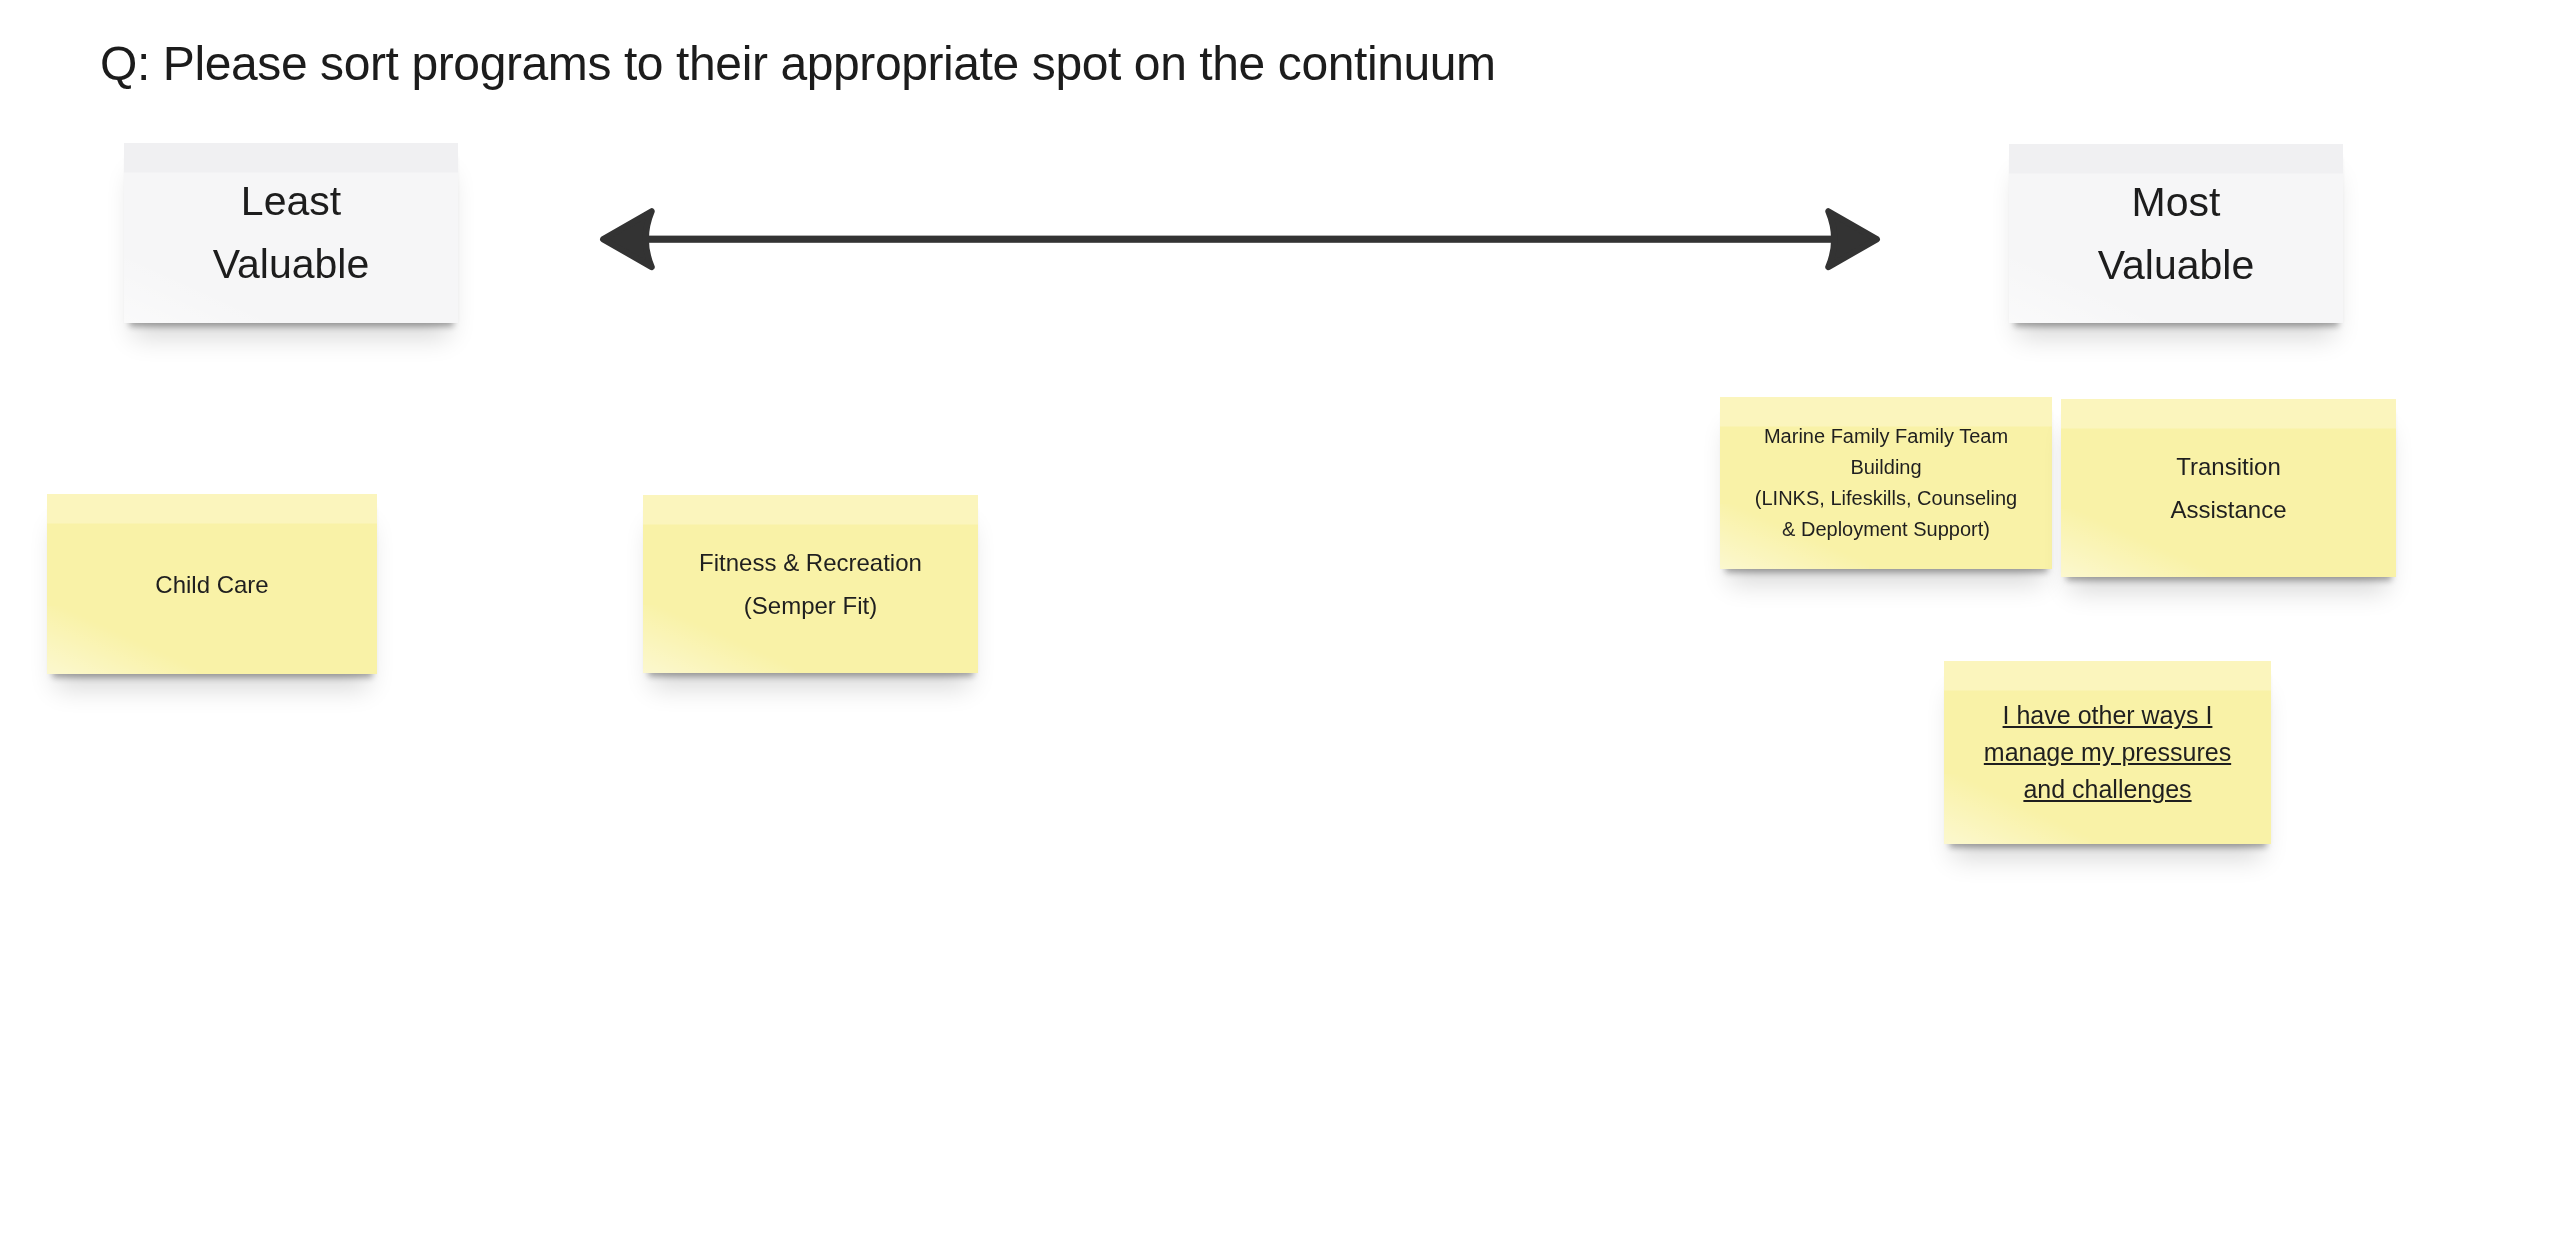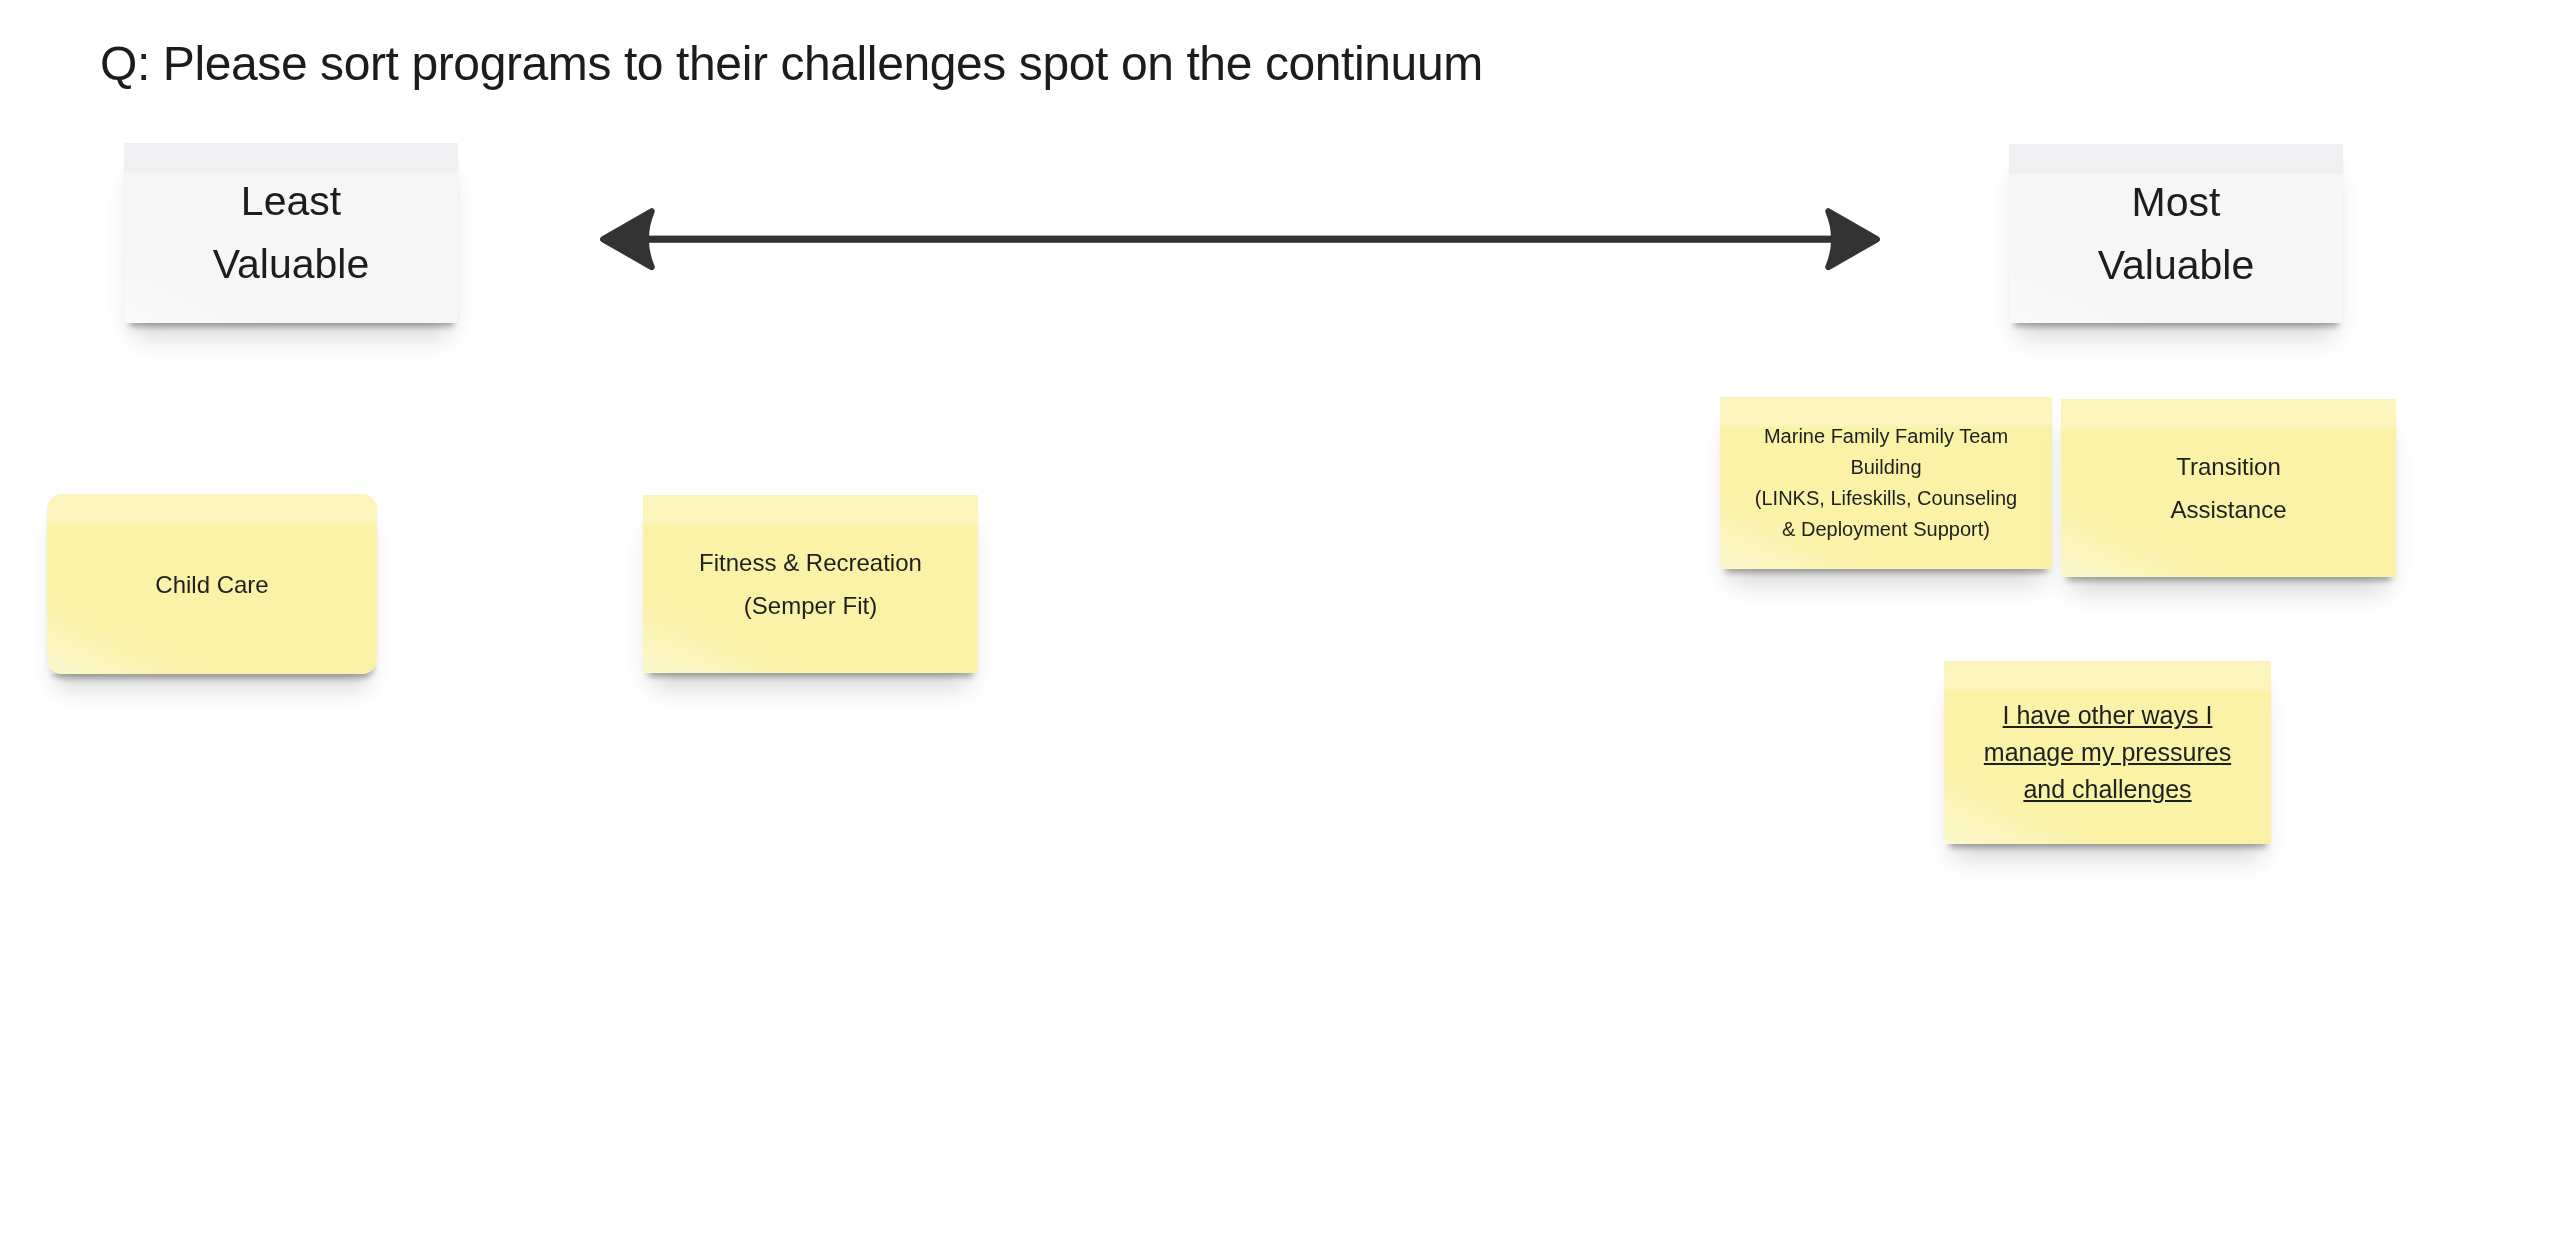--- a/index.html
+++ b/index.html
@@ -57,41 +57,41 @@
   .note-text .line { display: block; }
 
   .txt-anchor   { font-size: 41px; line-height: 63px; color: #1d1d1d; }
   .txt-standard { font-size: 24px; line-height: 43px; color: #1f1f1f; }
   .txt-small    { font-size: 20px; line-height: 31px; color: #1f1f1f; }
   .txt-mid      { font-size: 25px; line-height: 37px; color: #1f1f1f; }
 
   
   .pos-least      { left: 124px;  top: 143px; width: 334px; height: 180px; }
   .pos-most       { left: 2009px; top: 144px; width: 334px; height: 179px; }
-  .pos-child      { left: 47px;   top: 494px; width: 330px; height: 180px; border-radius: 15px; }
+  .pos-child      { left: 47px;   top: 494px; width: 330px; height: 180px; }
   .pos-fitness    { left: 643px;  top: 495px; width: 335px; height: 178px; }
   .pos-financial  { left: 1032px; top: 435px; width: 333px; height: 182px; }
   .pos-marine     { left: 1720px; top: 397px; width: 332px; height: 172px; }
   .pos-transition { left: 2061px; top: 399px; width: 335px; height: 178px; }
   .pos-otherways  { left: 1944px; top: 661px; width: 327px; height: 183px; text-decoration: underline; }
 
   .continuum-arrow {
     position: absolute;
     left: 596px;
     top: 205px;
     width: 1288px;
     height: 72px;
   }
 </style>
 </head>
 <body>
 
 <div class="board">
 
-  <div class="board-title">Q: Please sort programs to their challenges spot on the continuum</div>
+  <div class="board-title">Q: Please sort programs to their appropriate spot on the continuum</div>
 
   <svg class="continuum-arrow" viewBox="0 0 1436 80" xmlns="http://www.w3.org/2000/svg">
     <rect x="26" y="34" width="1384" height="8" fill="#333333"></rect>
     <path d="M 8 38 L 62 7 Q 49 38 62 69 Z" fill="#333333" stroke="#333333" stroke-width="7" stroke-linejoin="round"></path>
     <path d="M 1428 38 L 1374 7 Q 1387 38 1374 69 Z" fill="#333333" stroke="#333333" stroke-width="7" stroke-linejoin="round"></path>
   </svg>
 
   <div class="note note--white pos-least">
     <div class="note-text txt-anchor">
       <span class="line">Least</span>

